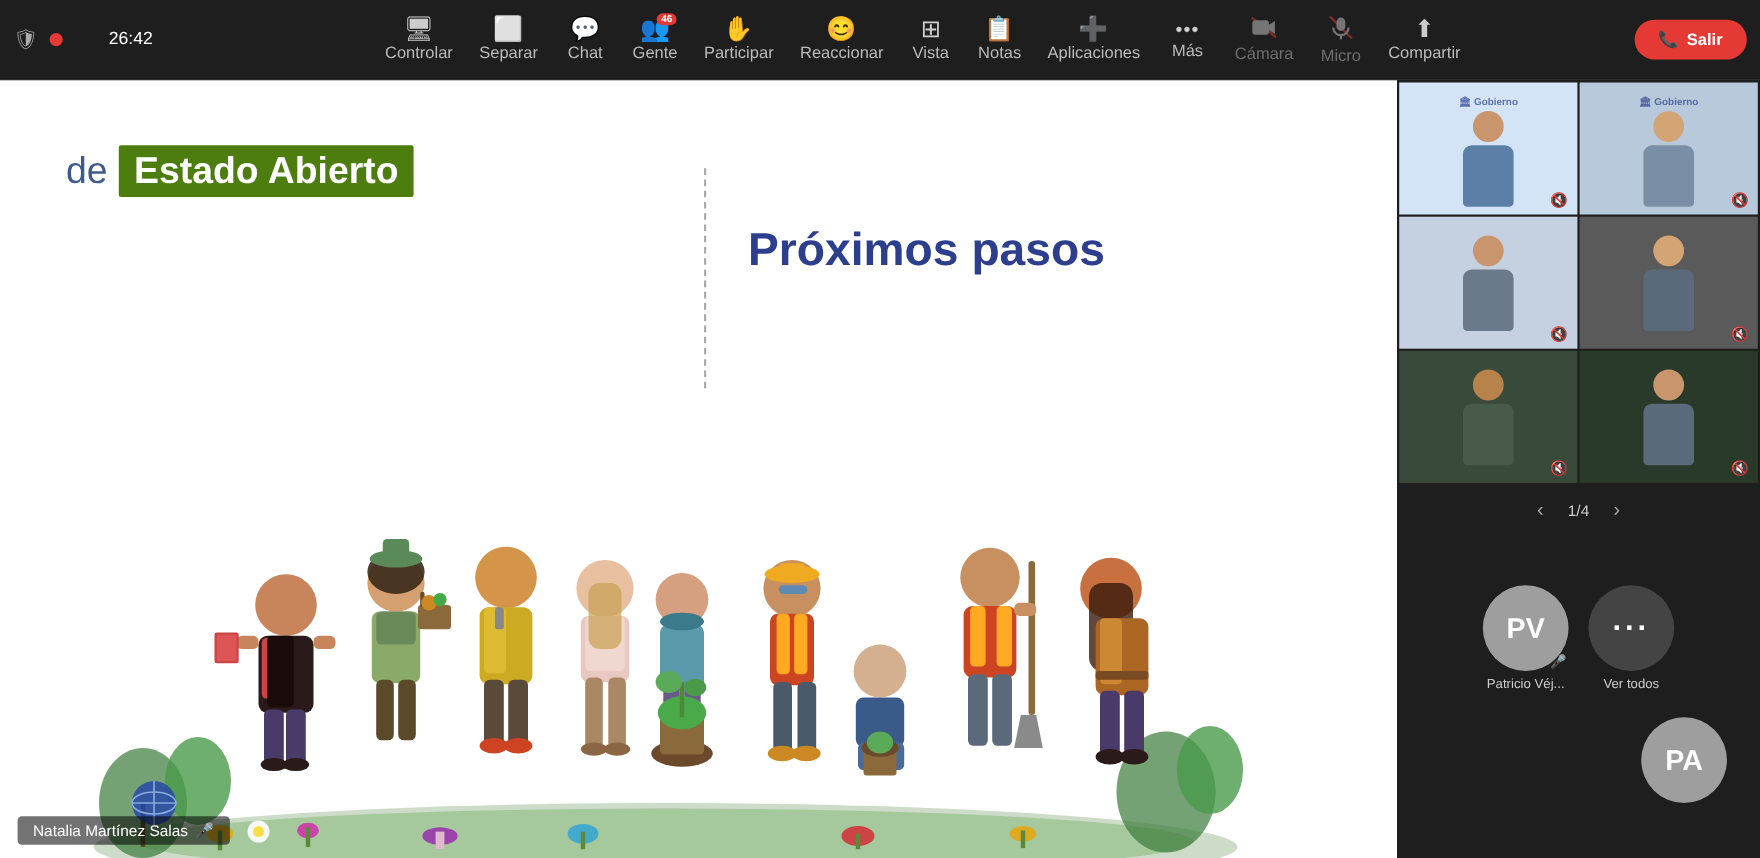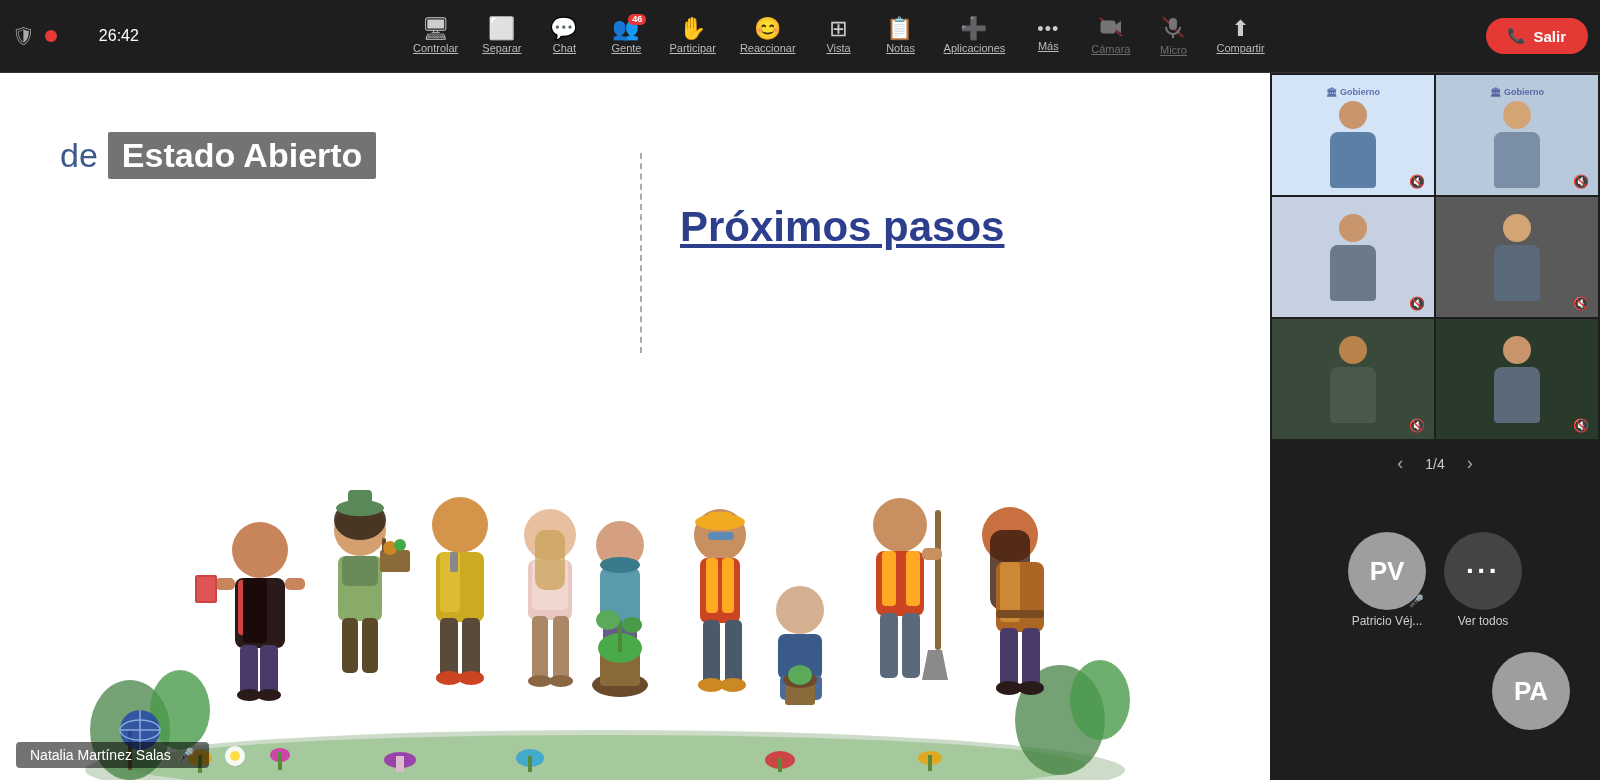--- a/index.html
+++ b/index.html
@@ -59,21 +59,21 @@
       justify-content: center;
       padding: 6px 10px;
       border-radius: 6px;
       cursor: pointer;
       color: #ccc;
       min-width: 58px;
       gap: 2px;
       transition: background 0.15s;
     }
     .tb-btn .tb-icon { font-size: 22px; line-height: 1; }
-    .tb-btn .tb-label { font-size: 11px; color: #bbb; text-decoration: underline; }
+    .tb-btn .tb-label { font-size: 15px; color: #bbb; }
     .tb-btn .badge {
       position: relative;
       display: inline-block;
     }
     .tb-btn .badge-dot {
       position: absolute;
       top: -4px; right: -6px;
       background: #e53935;
       color: #fff;
       font-size: 9px;
@@ -134,35 +134,34 @@
     .slide-title-bottom {
       font-size: 34px;
       color: #3d5a8a;
       font-weight: 400;
       display: flex;
       align-items: center;
       gap: 10px;
       margin-top: 4px;
     }
     .orange-box {
-      background: #737373;
+      background: #4d7c0f;
       color: #fff;
       padding: 4px 14px;
       border-radius: 2px;
       font-weight: 700;
       font-style: normal;
     }
     .proximos-pasos {
       position: absolute;
       top: 130px;
       left: 680px;
       font-size: 42px;
       font-weight: 800;
       color: #2c3e8c;
-      text-decoration: underline;
     }
     .dashed-divider {
       position: absolute;
       top: 80px;
       left: 640px;
       width: 2px;
       height: 200px;
       border-left: 2px dashed #aaa;
     }
 

